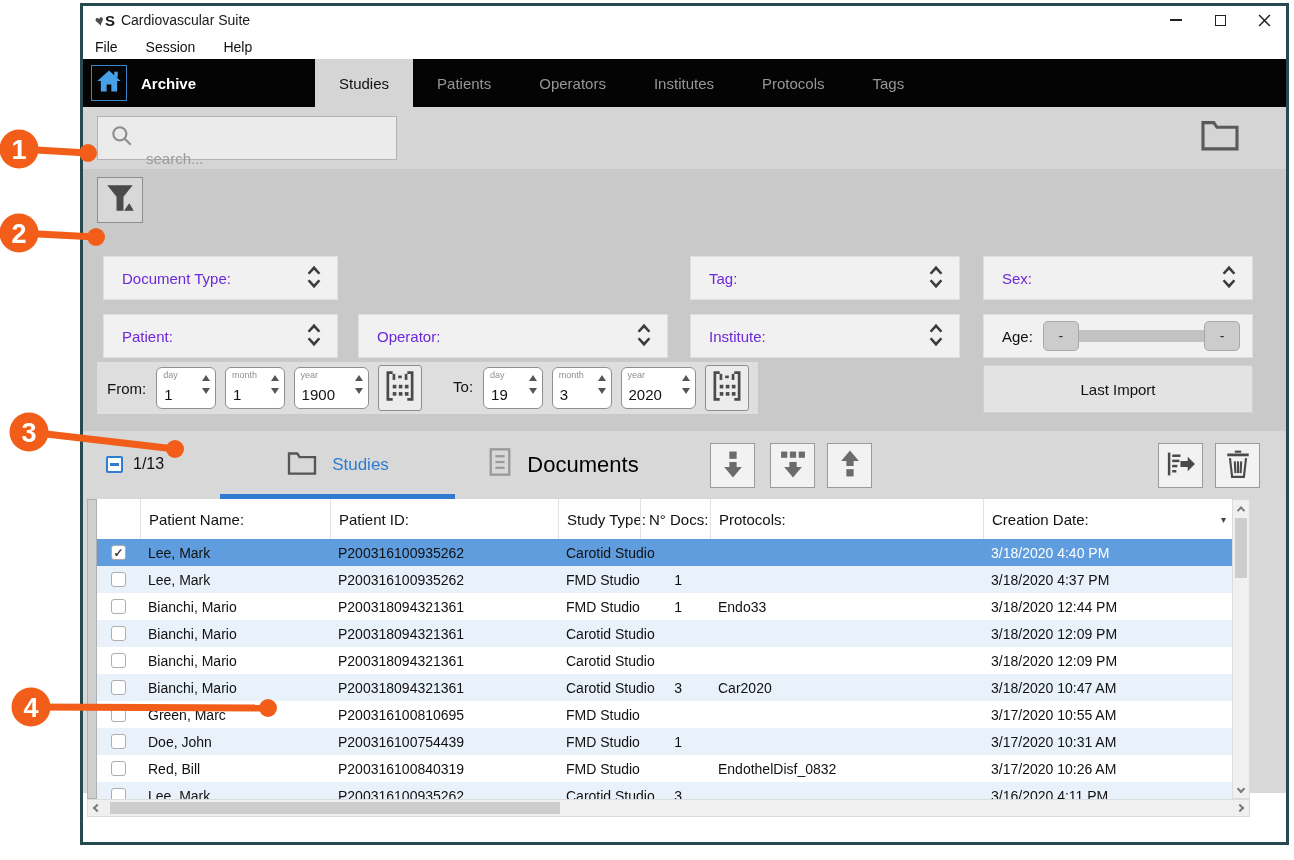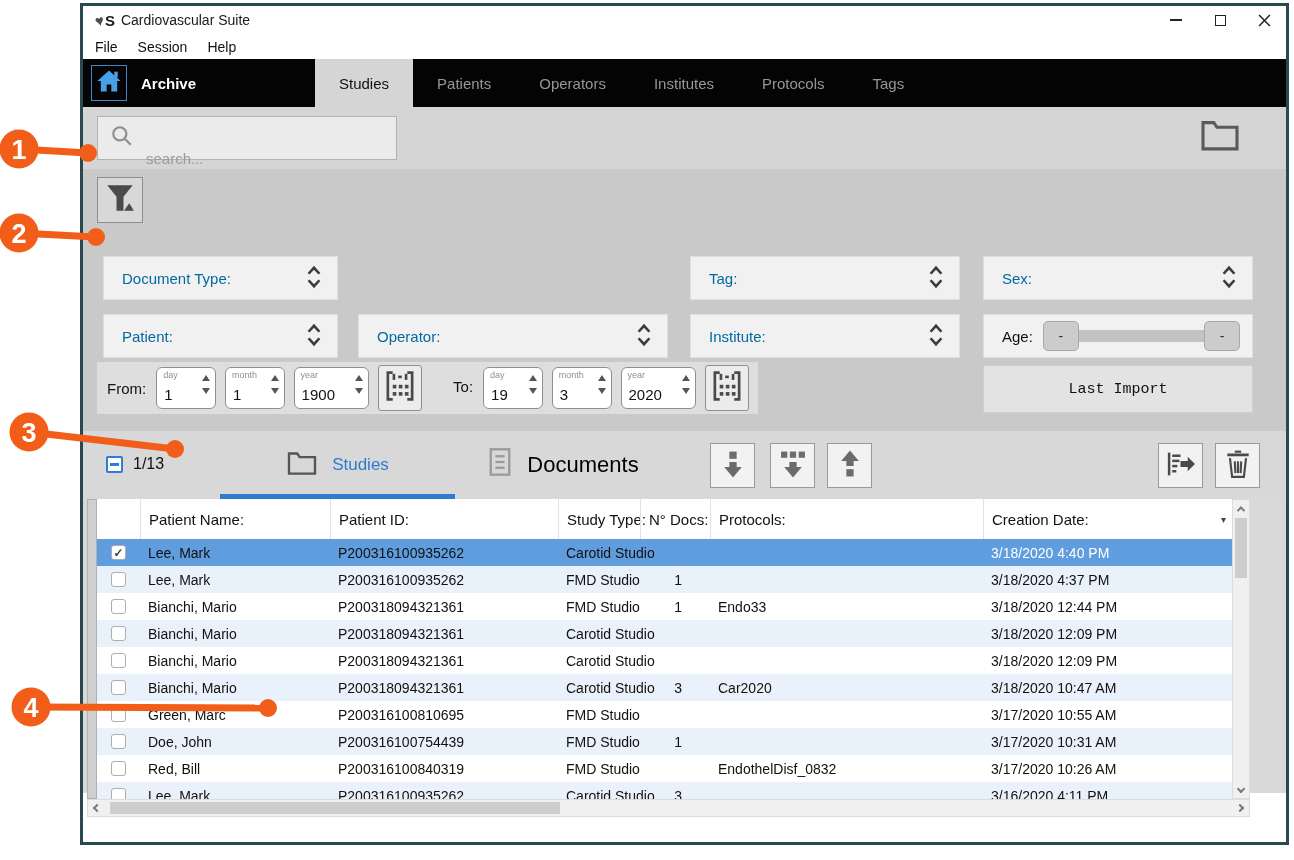--- a/index.html
+++ b/index.html
@@ -19,21 +19,21 @@
   .logo-heart { color:#4d4d4d; font-size:15px; transform:rotate(-12deg); line-height:1; }
   .logo-s { font-weight:bold; font-size:15px; color:#1a1a1a; }
   .app-title { margin-left:6px; font-size:14px; color:#1a1a1a; }
   .win-controls { margin-left:auto; display:flex; height:100%; }
   .win-btn { width:44px; height:100%; display:flex; align-items:center; justify-content:center; cursor:default; }
   .g-min { width:12px; height:2px; background:#222; display:inline-block; }
   .g-max { width:11px; height:11px; border:1.5px solid #222; display:inline-block; }
 
   
   .menubar { position:absolute; left:0; top:28px; width:100%; height:25px; background:#fff;
-             display:flex; align-items:center; gap:20px; padding-left:12px; font-size:14px; }
+             display:flex; align-items:center; gap:28px; padding-left:12px; font-size:14px; }
 
   
   .navbar { position:absolute; left:0; top:53px; width:100%; height:48px; background:#040404; }
   .home-btn { position:absolute; left:8px; top:6px; width:36px; height:36px;
               border:1px solid #3d85c4; display:flex; align-items:center; justify-content:center; }
   .archive-label { position:absolute; left:58px; top:0; height:100%; display:flex; align-items:center;
                    color:#fff; font-weight:bold; font-size:15px; }
   .nav-tabs { position:absolute; left:232px; top:0; height:100%; display:flex; }
   .nav-tab { height:100%; display:flex; align-items:center; padding:0 24px;
              color:#979797; font-size:15px; cursor:default; }
@@ -48,21 +48,21 @@
   .search-box input::placeholder { color:#9a9a9a; }
   .folder-top { position:absolute; right:44px; top:12px; width:44px; height:36px;
                 display:flex; align-items:center; justify-content:center; }
 
   
   .filter-strip { position:absolute; left:0; top:163px; width:100%; height:62px; background:#c9c9c9; }
   .filter-btn { position:absolute; left:14px; top:8px; width:46px; height:46px; background:#d8d8d8;
                 border:1px solid #8f8f8f; display:flex; align-items:center; justify-content:center; }
   .filter-panel { position:absolute; left:0; top:225px; width:100%; height:200px; background:#c9c9c9; }
   .dd { position:absolute; height:44px; background:#f1f1f1; border:1px solid #dedede;
-        display:flex; align-items:center; padding:0 14px 0 18px; font-size:15px; color:#0369a1; cursor:default; }
+        display:flex; align-items:center; padding:0 14px 0 18px; font-size:15px; color:#6d28d9; cursor:default; }
   .dd .spacer { flex:1; }
   .dd1-0 { left:20px;  top:25px; width:235px; }
   .dd1-1 { left:275px; top:25px; width:310px; }
   .dd1-2 { left:607px; top:25px; width:270px; }
   .dd1-3 { left:900px; top:25px; width:270px; }
   .dd2-0 { left:20px;  top:83px; width:235px; }
   .dd2-1 { left:275px; top:83px; width:310px; }
   .dd2-2 { left:607px; top:83px; width:270px; }
   .age-box { position:absolute; left:900px; top:83px; width:270px; height:44px; background:#f1f1f1;
              border:1px solid #dedede; display:flex; align-items:center; padding:0 12px 0 18px; font-size:15px; }
@@ -84,21 +84,21 @@
   .spin .arrows { position:absolute; right:5px; top:7px; display:flex; flex-direction:column; gap:7px; }
   .tri-up { width:0; height:0; border-left:4px solid transparent; border-right:4px solid transparent;
             border-bottom:6px solid #555; cursor:default; }
   .tri-down { width:0; height:0; border-left:4px solid transparent; border-right:4px solid transparent;
               border-top:6px solid #555; cursor:default; }
   .cal-btn { width:46px; height:46px; background:#ececec; border:1px solid #8f8f8f; border-radius:3px;
              display:flex; align-items:center; justify-content:center; margin-right:9px; cursor:default; }
   .to-label { margin:0 10px 4px 22px; font-size:15px; }
   .last-import { position:absolute; left:900px; top:134px; width:270px; height:48px; background:#e3e3e3;
                  border:1px solid #d0d0d0; display:flex; align-items:center; justify-content:center;
-                 font-size:15px; cursor:default;font-family:Liberation Mono, monospace; }
+                 font-size:15px; cursor:default; }
 
   
   .list-toolbar { position:absolute; left:0; top:425px; width:100%; height:68px; background:#d8d8d8; }
   .sel-all { position:absolute; left:23px; top:25px; width:17px; height:17px; background:#fff;
              border:2px solid #2d7ed3; border-radius:2px; display:flex; align-items:center; justify-content:center; }
   .sel-all .minus { width:9px; height:3px; background:#2d7ed3; }
   .counter { position:absolute; left:50px; top:24px; font-size:16px; color:#111; }
   .view-tab { position:absolute; top:0; height:68px; display:flex; align-items:center; justify-content:center;
               gap:14px; cursor:default; }
   .view-tab.studies { left:137px; width:235px; color:#2e7bd1; font-size:17px; }

